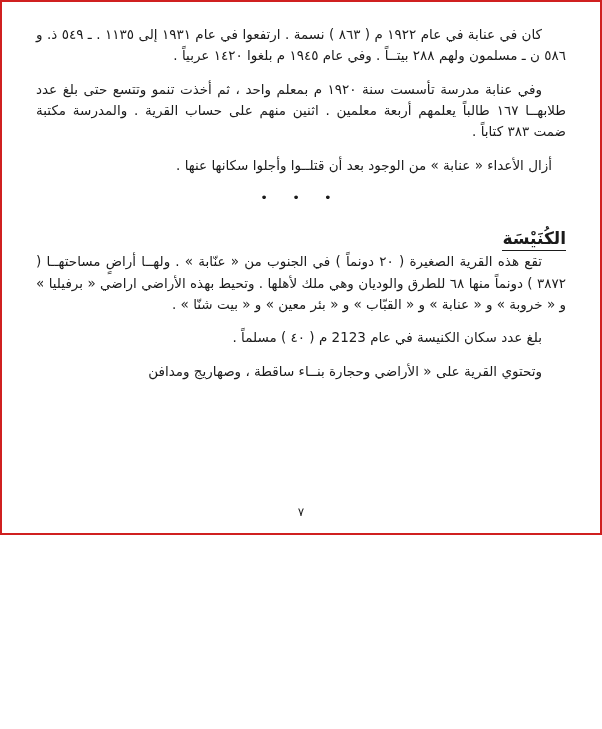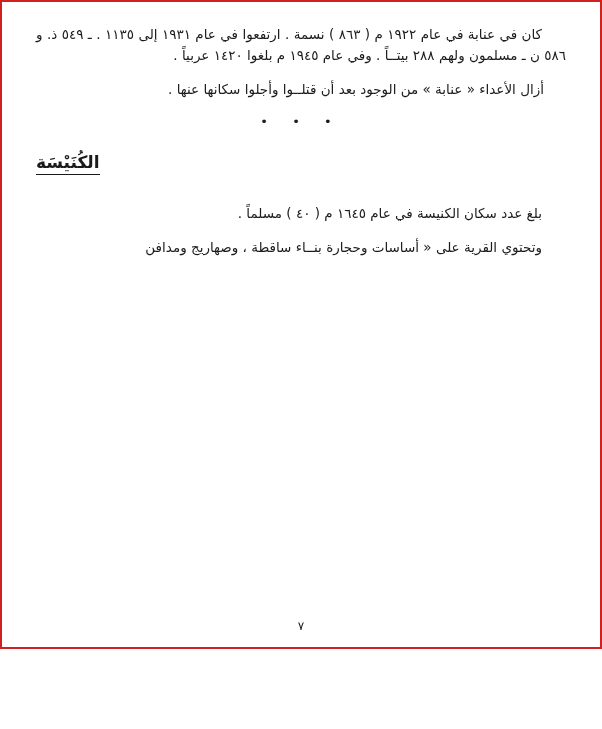--- a/index.html
+++ b/index.html
@@ -9,56 +9,56 @@
   body {
     width: 602px;
     height: 729px;
     background: #ffffff;
     font-family: "DejaVu Sans", sans-serif;
   }
   .page {
     position: relative;
     box-sizing: border-box;
     width: 602px;
-    height: 649px;
+    height: 535px;
     background: #ffffff;
     border: 2px solid #d02020;
     padding: 22px 34px 4px 34px;
     overflow: hidden;
   }
   .body-text {
     direction: rtl;
     text-align: justify;
     color: #1b1b1b;
     font-size: 13.5px;
     line-height: 1.58;
     font-family: "DejaVu Sans", sans-serif;
   }
   .para {
     margin: 0 0 12px 0;
     text-indent: 24px;
   }
   .para.quote {
     text-indent: 0;
-    margin-right: 22px;
+    margin-right: 14px;
   }
   .divider {
     text-align: center;
     letter-spacing: 10px;
     color: #1b1b1b;
     font-size: 13px;
     margin: 6px 0 12px 0;
     direction: ltr;
   }
   .heading {
-    text-align: left;
+    text-align: right;
     font-size: 17px;
     font-weight: bold;
     color: #1b1b1b;
-    margin: 16px 0 28px 0;
+    margin: 16px 0 0 0;
     letter-spacing: 0.5px;
   }
   .heading .underline {
     border-bottom: 1.5px solid #1b1b1b;
     padding-bottom: 2px;
   }
   .page-number {
     position: absolute;
     bottom: 14px;
     left: 0;
@@ -69,31 +69,33 @@
   }
 </style>
 </head>
 <body>
 
 <div class="page">
   <div class="body-text">
 
     <p class="para">كان في عنابة في عام ١٩٢٢ م ( ٨٦٣ ) نسمة . ارتفعوا في عام ١٩٣١ إلى ١١٣٥ . ـ ٥٤٩ ذ. و ٥٨٦ ن ـ مسلمون ولهم ٢٨٨ بيتــاً . وفي عام ١٩٤٥ م بلغوا ١٤٢٠ عربياً .</p>
 
+    <p class="para">وفي عنابة مدرسة تأسست سنة ١٩٢٠ م بمعلم واحد ، ثم أخذت تنمو وتتسع حتى بلغ عدد طلابهــا ١٦٧ طالباً يعلمهم أربعة معلمين . اثنين منهم على حساب القرية . والمدرسة مكتبة ضمت ٣٨٣ كتاباً .</p>
 
 
     <p class="para quote">أزال الأعداء « عنابة » من الوجود بعد أن قتلــوا وأجلوا  سكانها عنها .</p>
 
     <div class="divider">•  •  •</div>
 
 
     <h2 class="heading"><span class="underline">الكُنَيْسَة</span></h2>
 
 
+    <p class="para">تقع هذه القرية الصغيرة ( ٢٠ دونماً ) في الجنوب من « عنّابة » . ولهــا أراضٍ مساحتهــا ( ٣٨٧٢ ) دونماً منها ٦٨ للطرق والوديان وهي ملك لأهلها . وتحيط بهذه الأراضي اراضي « برفيليا » و « خروبة » و « عنابة » و « القبّاب » و « بئر معين » و « بيت شنّا » .</p>
 
-    <p class="para">بلغ عدد سكان الكنيسة في عام ١٦٤٥ م ( ٤٠ ) مسلماً .</p>
+    <p class="para">بلغ عدد سكان الكنيسة في عام 2123 م ( ٤٠ ) مسلماً .</p>
 
-    <p class="para">وتحتوي القرية على « أساسات وحجارة بنــاء ساقطة ، وصهاريج  ومدافن</p>
+    <p class="para">وتحتوي القرية على « الأراضي وحجارة بنــاء ساقطة ، وصهاريج  ومدافن</p>
 
   </div>
 
   <div class="page-number">٧</div>
 </div>
 
 </body></html>

